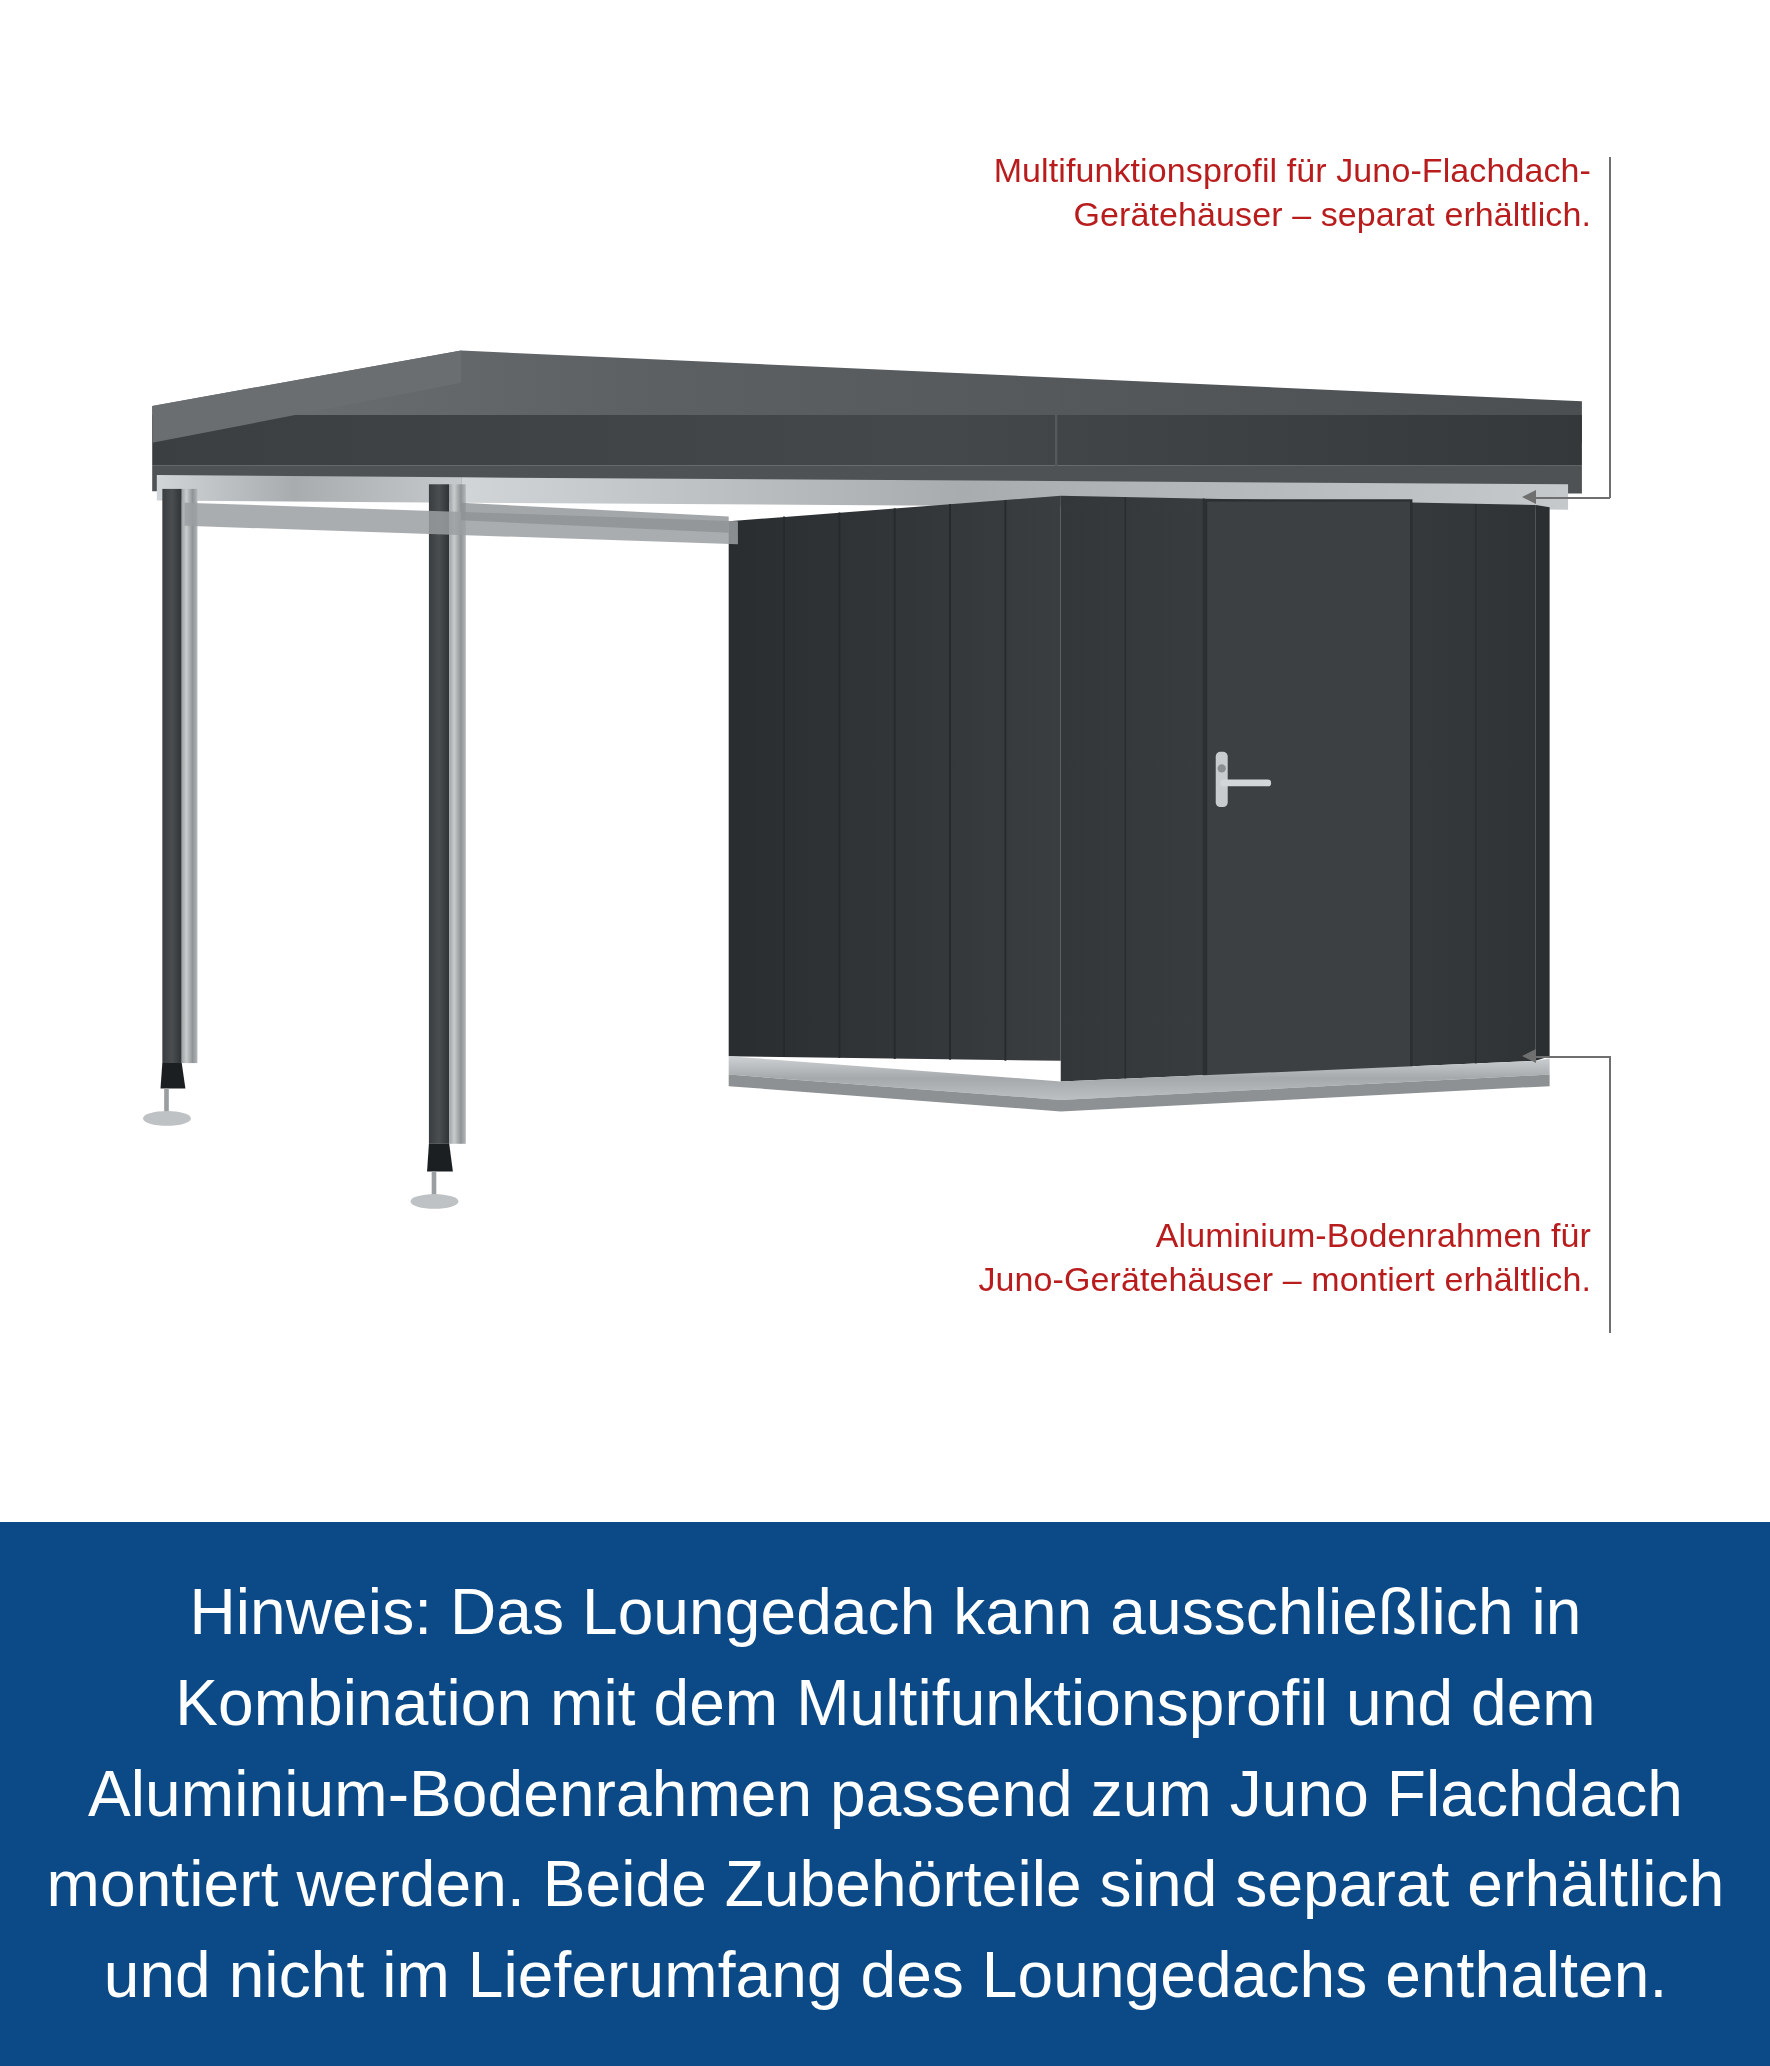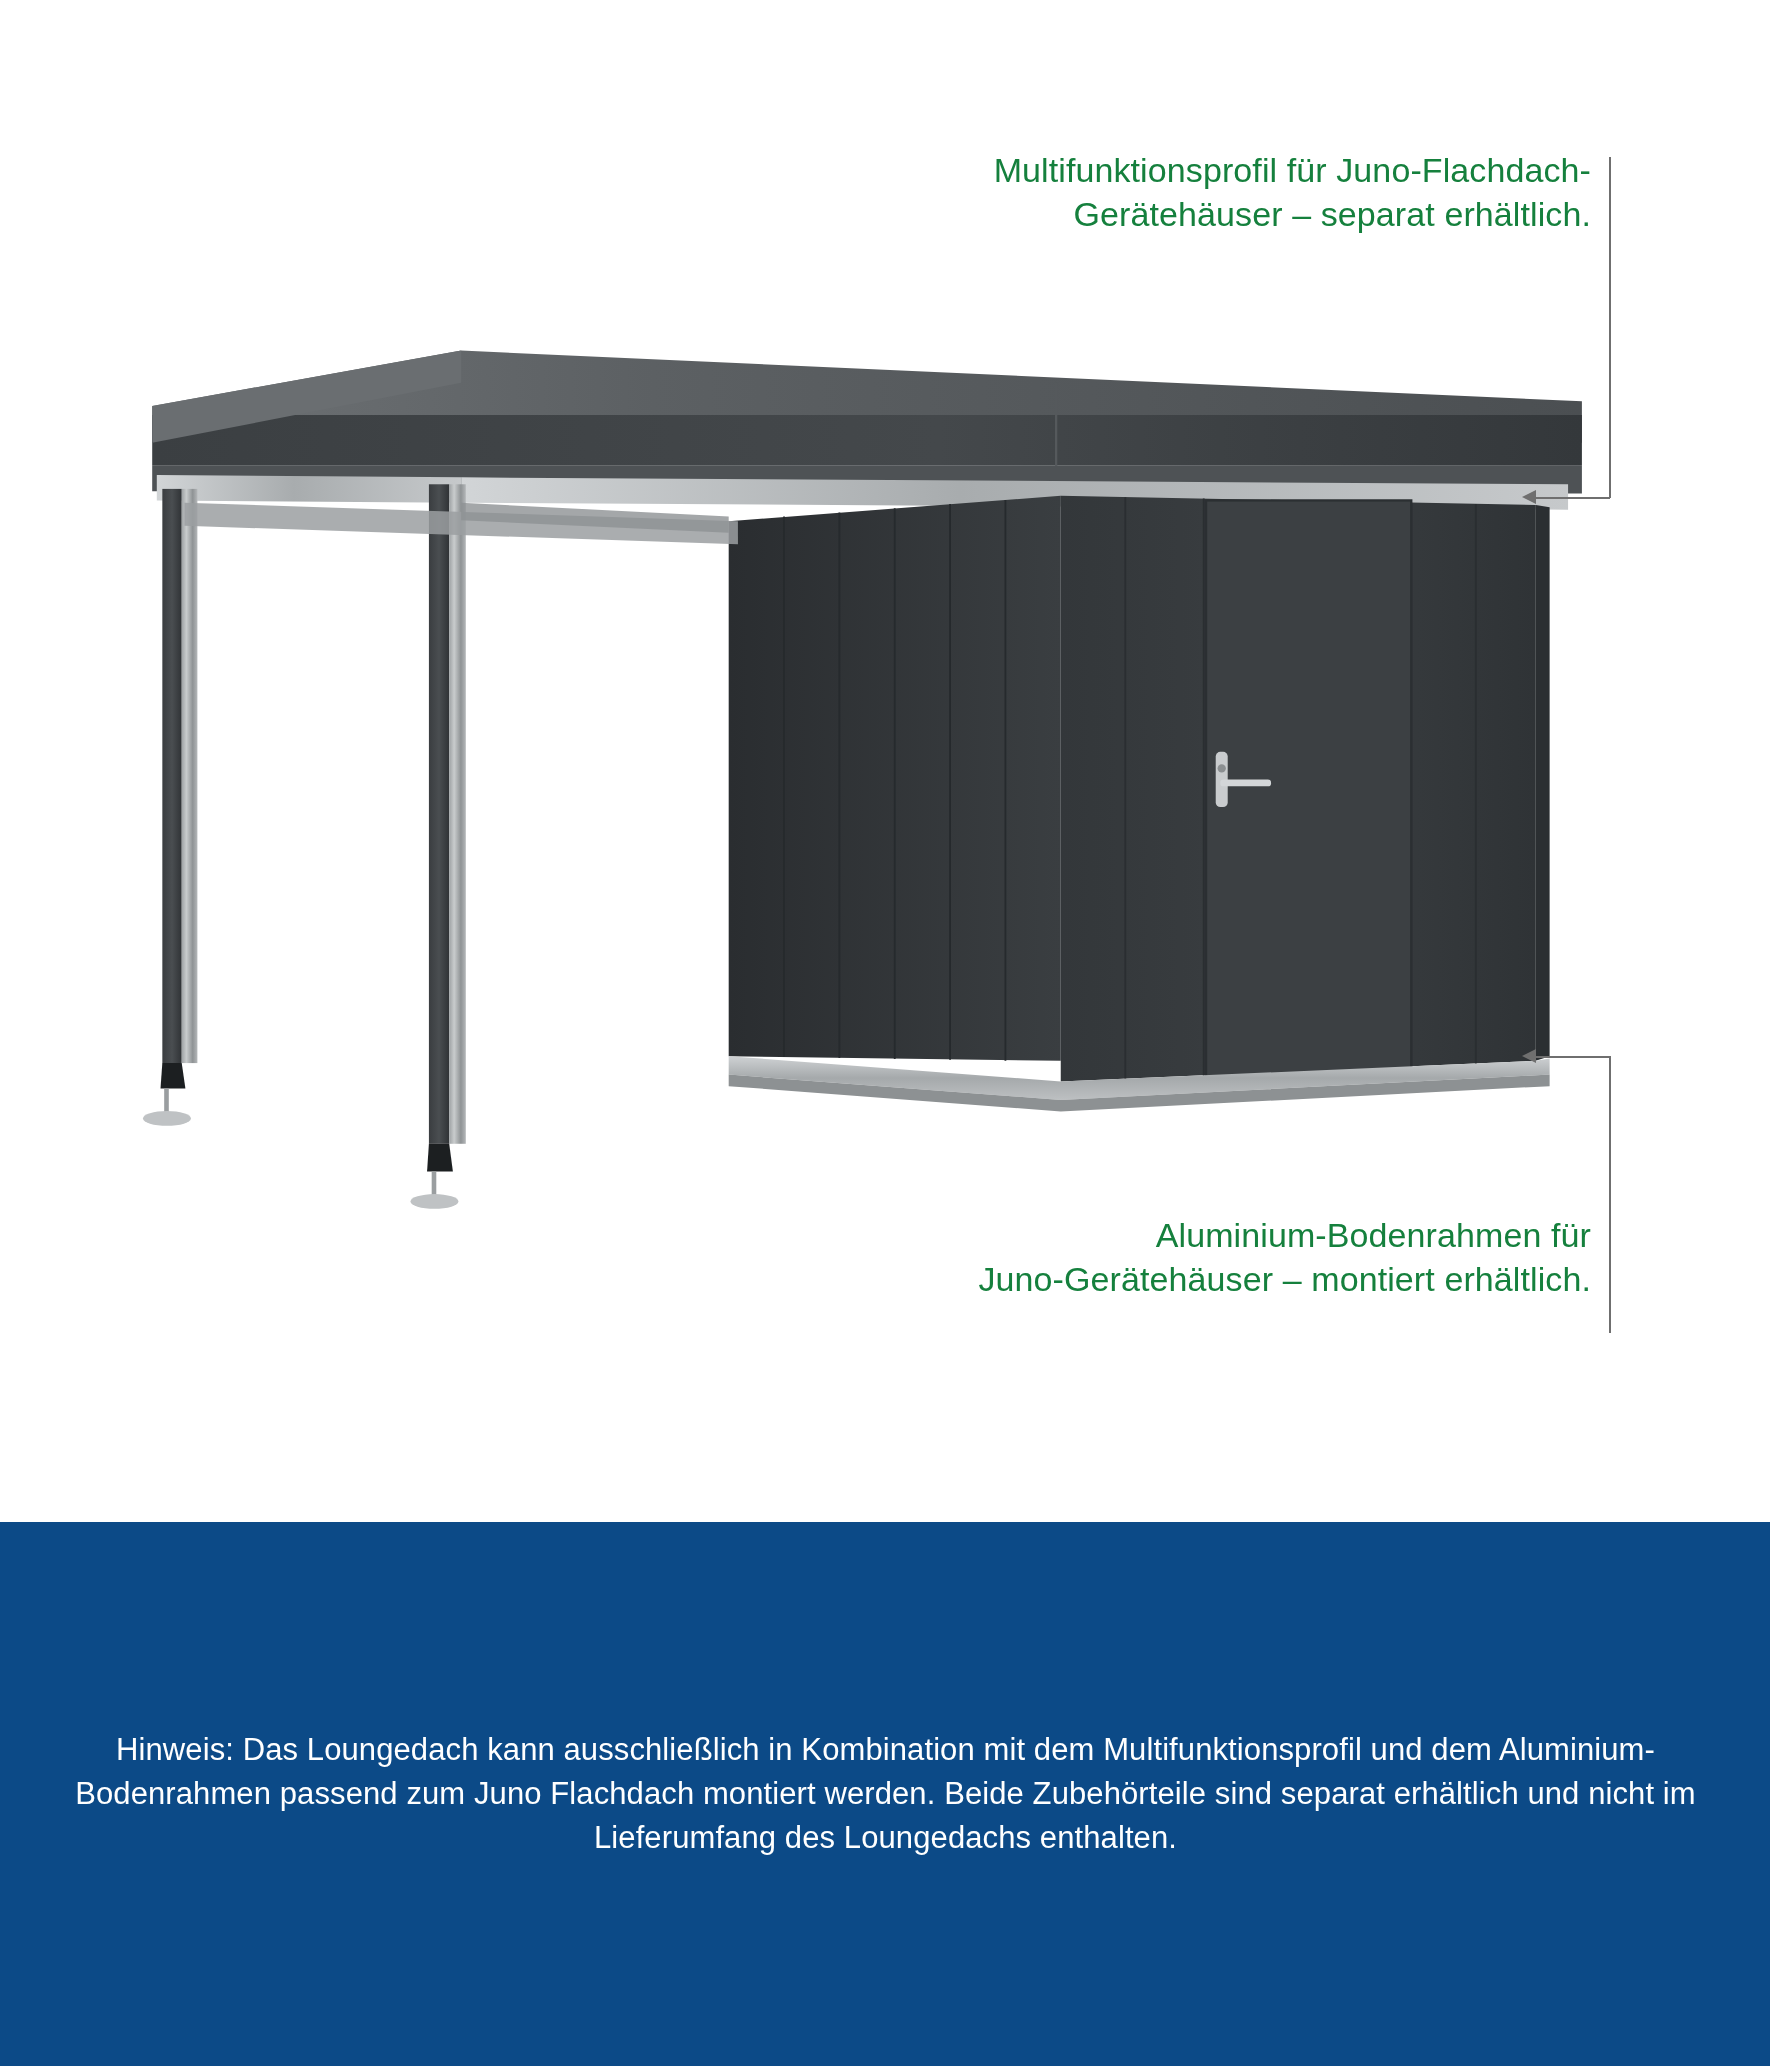--- a/index.html
+++ b/index.html
@@ -20,21 +20,21 @@
     position: absolute;
     left: 0;
     top: 0;
     width: 1771px;
     height: 1522px;
     background: #ffffff;
   }
 
   .callout-text {
     position: absolute;
-    color: #15803d;
+    color: #b91c1c;
     font-size: 34px;
     line-height: 1.30;
     letter-spacing: 0.1px;
     white-space: pre-line;
   }
   #callout-top-wrap {
     position: absolute;
     left: 576px;
     top: 148px;
     width: 1015px;
@@ -81,21 +81,21 @@
     top: 1522px;
     width: 1771px;
     height: 544px;
     background: #0c4a87;
     display: flex;
     align-items: center;
     justify-content: center;
   }
   #note-text {
     color: #ffffff;
-    font-size: 31px;
+    font-size: 64px;
     line-height: 1.42;
     text-align: center;
     width: 1679px;
     font-weight: 400;
     letter-spacing: 0.1px;
   }
 </style>
 </head>
 <body>
 

